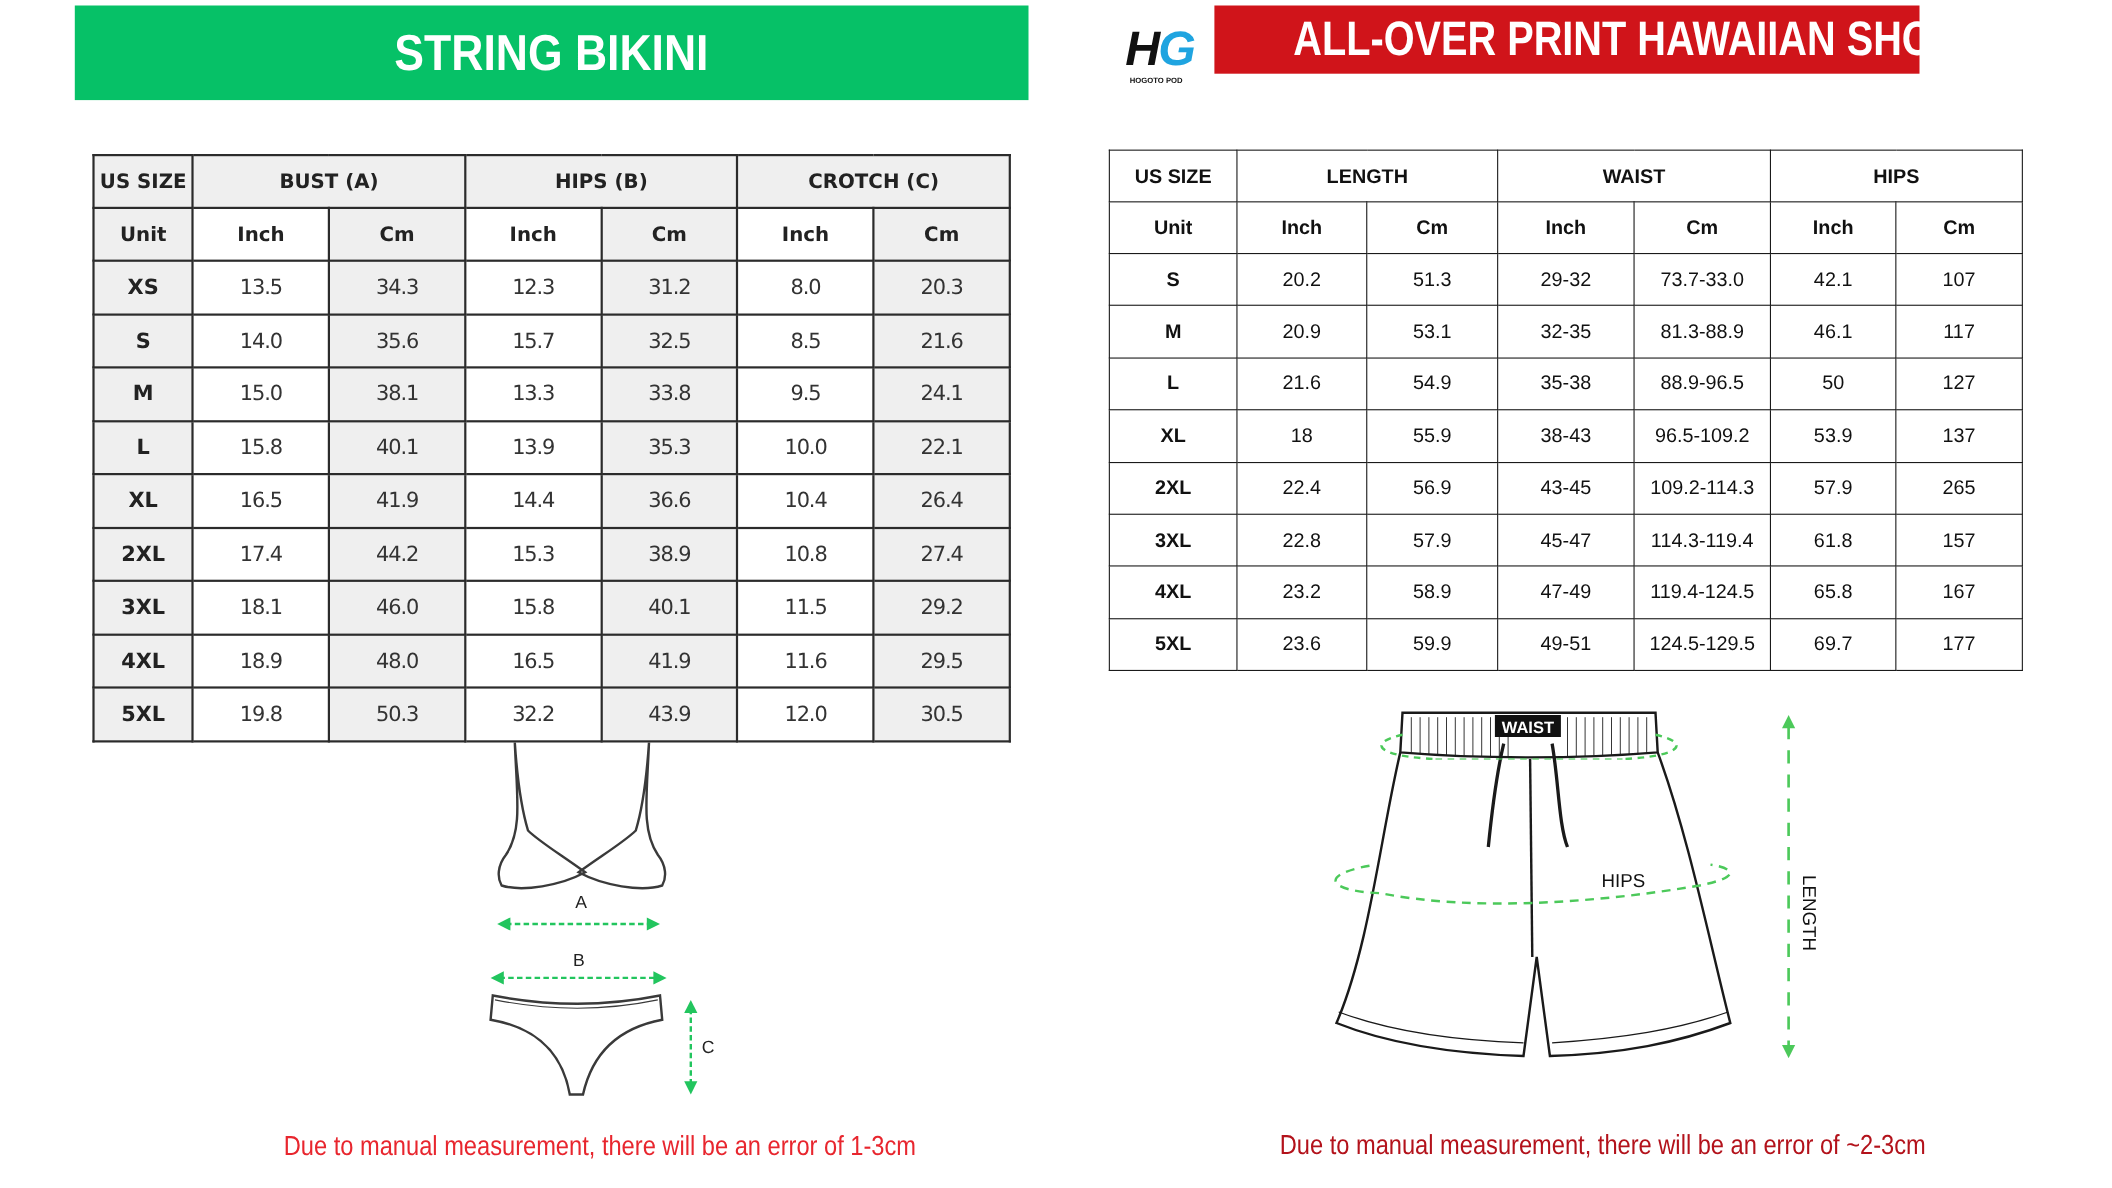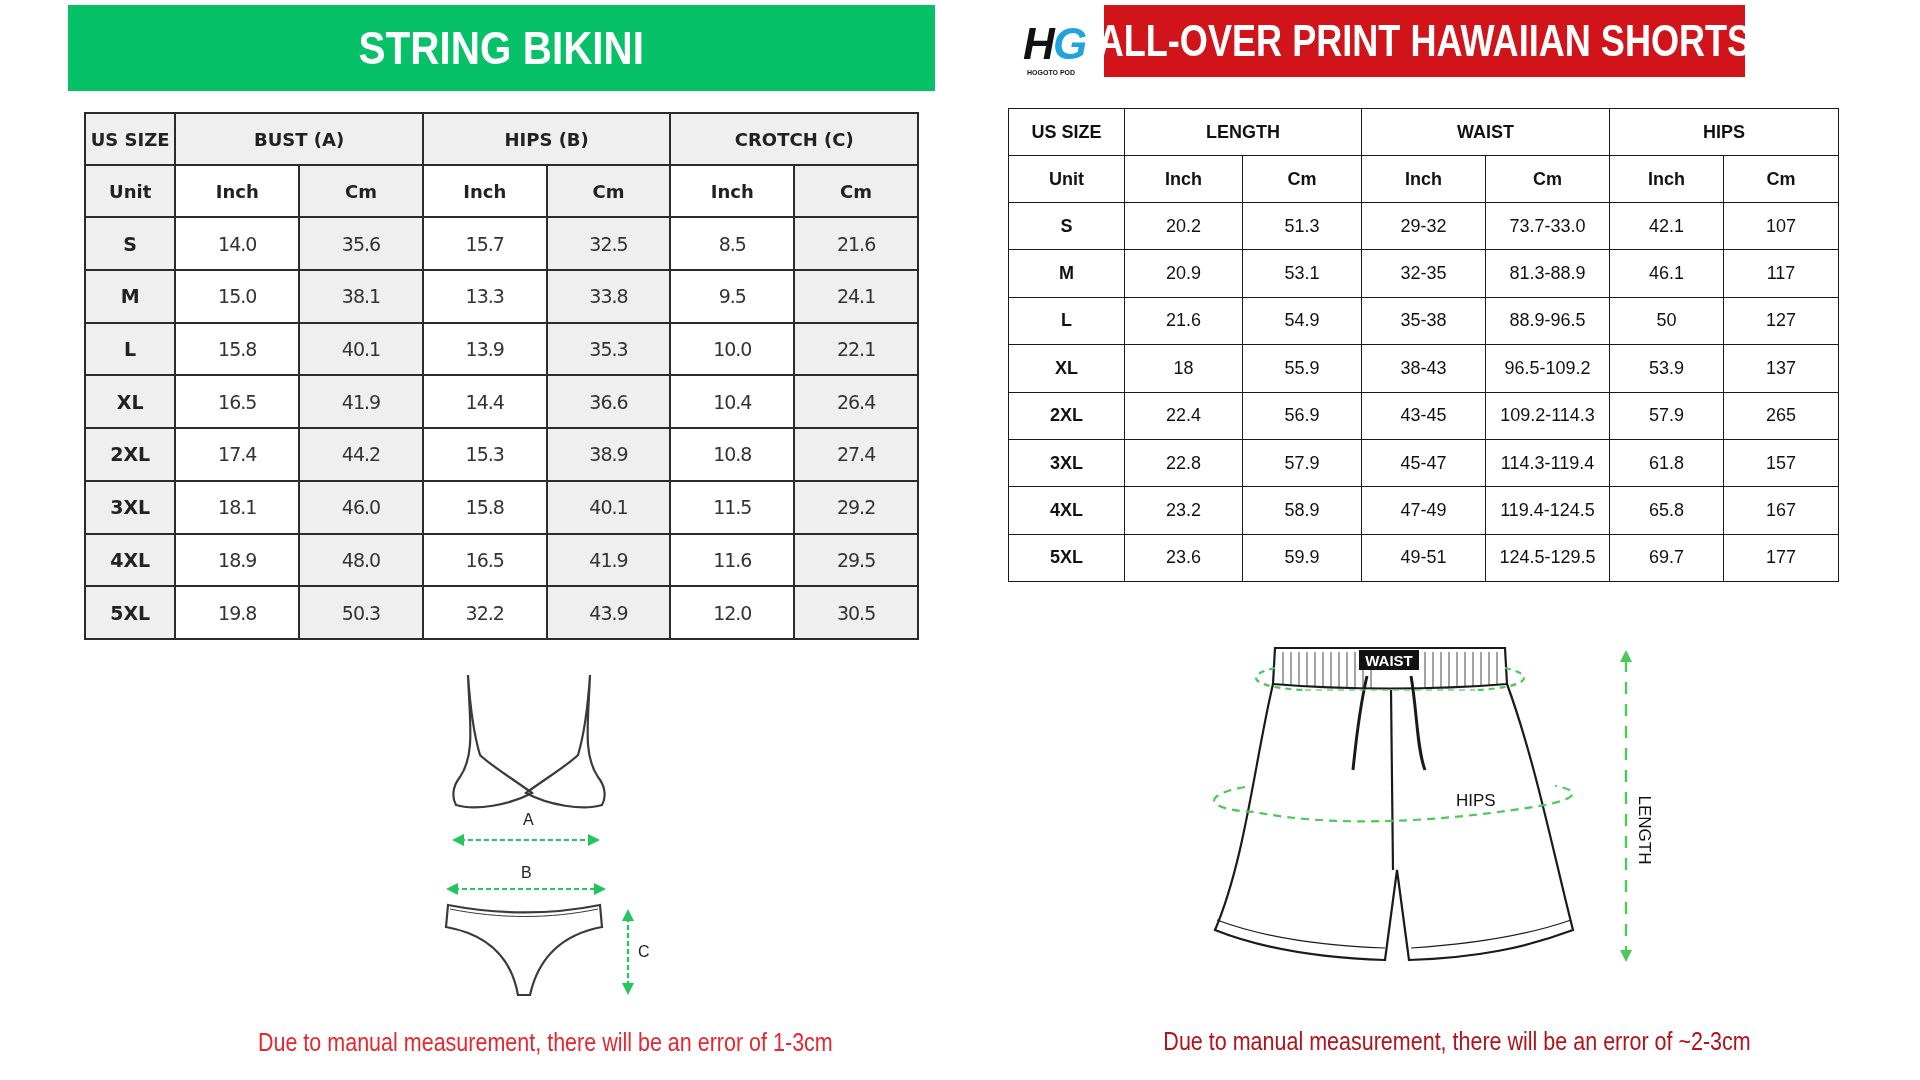--- a/index.html
+++ b/index.html
@@ -15,32 +15,32 @@
   .banner-green {
     left: 68px; top: 5px; width: 867px; height: 86px;
     background: #06c167;
     display: flex; align-items: center; justify-content: center;
   }
   .banner-green .title {
     color: #fff; font-weight: bold; font-size: 46px; letter-spacing: 0px;
     transform: scaleX(0.88); font-family: "Liberation Sans", sans-serif;
   }
   .banner-red {
-    left: 1104px; top: 5px; width: 641px; height: 72px;
+    left: 1104px; top: 5px; width: 641px; height: 62px;
     background: #d0141a;
-    display: flex; align-items: center; justify-content: center;
+    display: flex; align-items: center; 
   }
   .banner-red .title {
     color: #fff; font-weight: bold; font-size: 44px;
     transform: scaleX(0.82); white-space: nowrap;
   }
   .logo { left: 1021px; top: 17px; width: 74px; height: 62px; }
 
   
-  table { border-collapse: collapse; table-layout: fixed; position: absolute; }
+  table { border-collapse: collapse; table-layout: fixed; position: absolute; margin-top: 28px; }
   .t-left { left: 84px; top: 112px; width: 835px; height: 528px; }
   .t-left td, .t-left th {
     border: 2.5px solid #2b2b2b; text-align: center; vertical-align: middle;
     font-size: 19px; padding: 0; color: #222; font-family: "DejaVu Sans", sans-serif;
   }
   .t-left th { font-weight: bold; font-size: 18px; }
   .t-left .rowhead { font-weight: bold; }
   .t-left .shade { background: #efefef; }
   .t-left td.val { font-weight: normal; letter-spacing: -1px; color: #333; }
 
@@ -94,20 +94,29 @@
     <th class="shade">Unit</th>
     <th>Inch</th>
     <th class="shade">Cm</th>
     <th>Inch</th>
     <th class="shade">Cm</th>
     <th>Inch</th>
     <th class="shade">Cm</th>
   </tr>
   </tbody>
     <tbody id="left-body">
+      <tr style="height: 48.5px;">
+        <td class="rowhead shade">XS</td>
+        <td class="val">13.5</td>
+        <td class="val shade">34.3</td>
+        <td class="val">12.3</td>
+        <td class="val shade">31.2</td>
+        <td class="val">8.0</td>
+        <td class="val shade">20.3</td>
+      </tr>
       <tr style="height: 48.5px;">
         <td class="rowhead shade">S</td>
         <td class="val">14.0</td>
         <td class="val shade">35.6</td>
         <td class="val">15.7</td>
         <td class="val shade">32.5</td>
         <td class="val">8.5</td>
         <td class="val shade">21.6</td>
       </tr>
       <tr style="height: 48.5px;">

